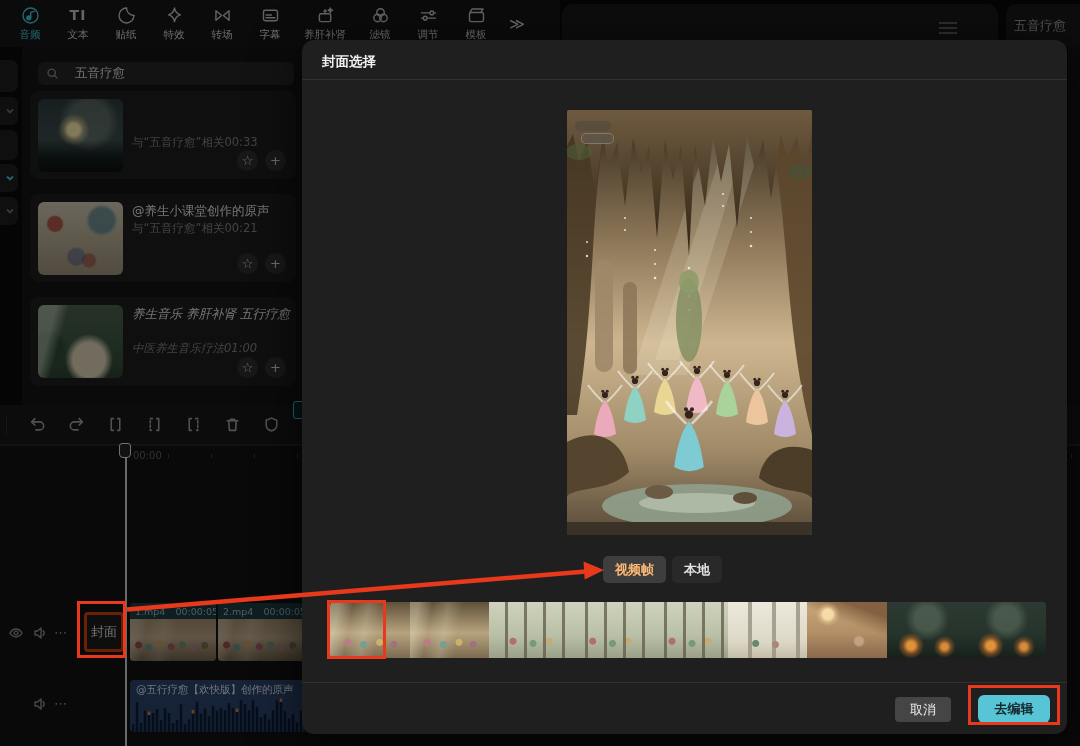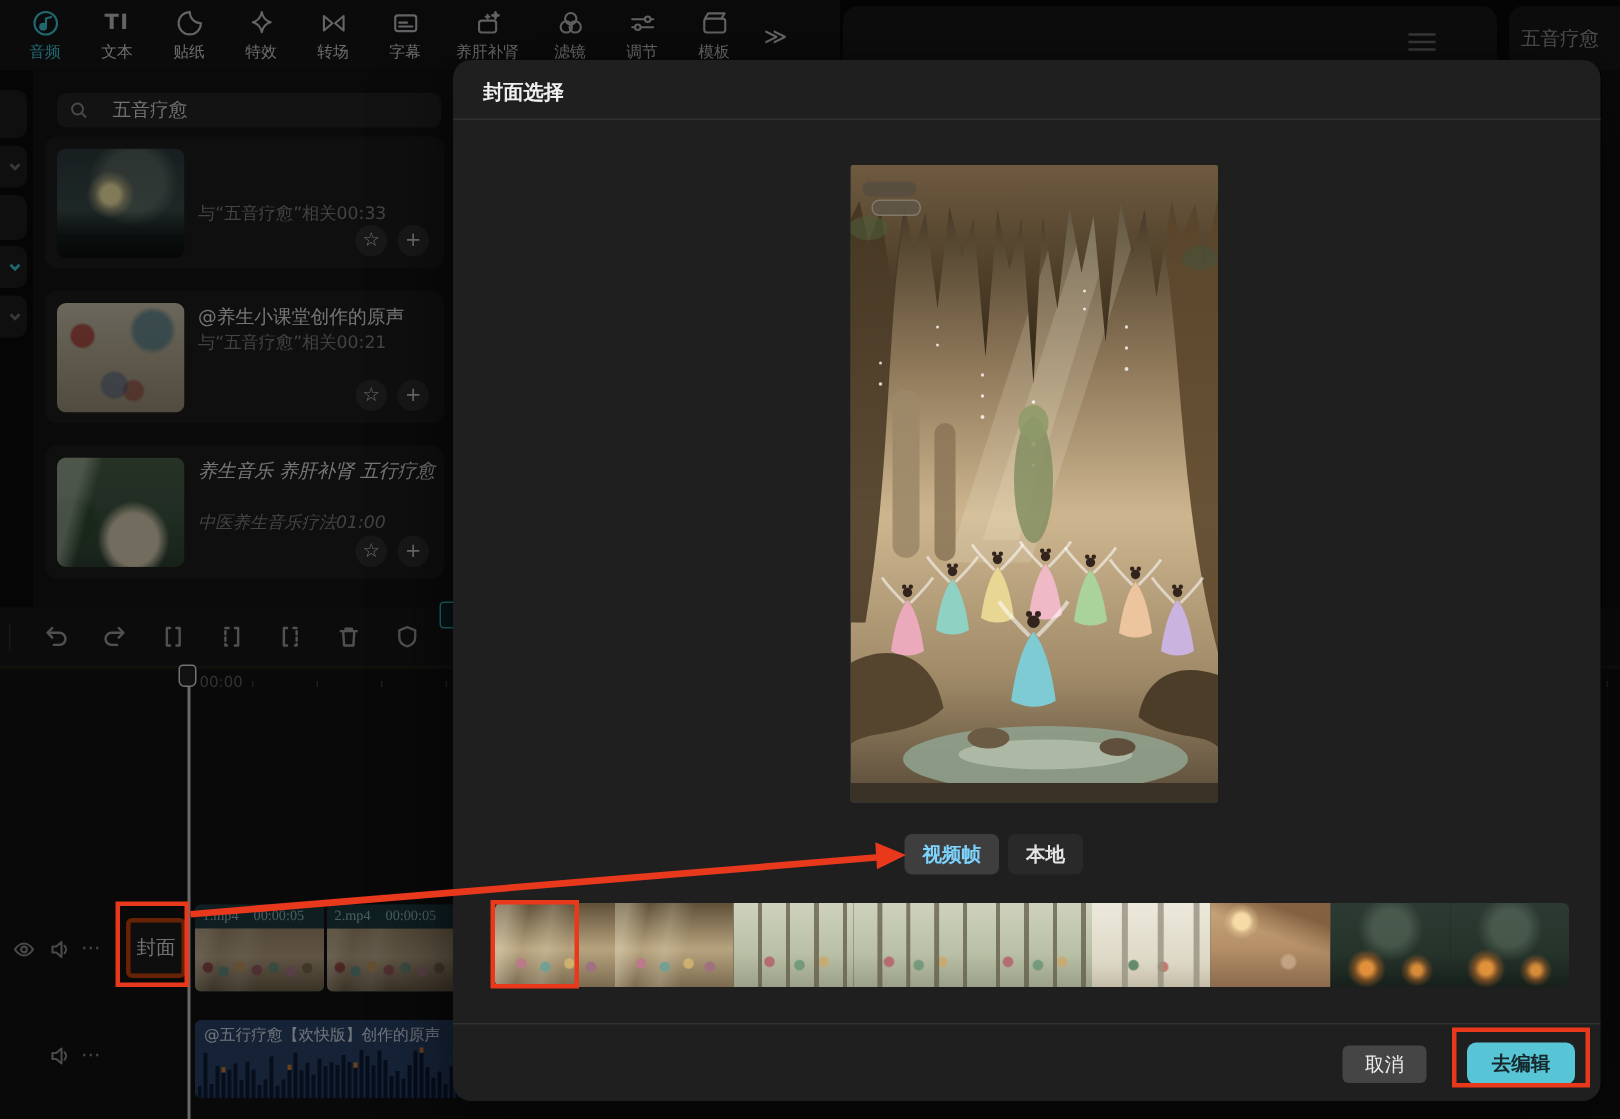--- a/index.html
+++ b/index.html
@@ -97,21 +97,21 @@
   .trk-icon svg { width:16px; height:16px; stroke:currentColor; stroke-width:1.4; fill:none;
     stroke-linecap:round; stroke-linejoin:round; }
   .dots { font-size:13px; color:#8b8b8b; letter-spacing:1px; }
 
   .cover-btn { position:absolute; left:84px; top:167px; width:40px; height:40px; background:#1c1c1c;
     border:3px solid #c2410c; border-radius:4px; color:#d8d8d8; font-size:13px;
     display:flex; align-items:center; justify-content:center; cursor:pointer; }
 
   .vclip { position:absolute; top:158px; height:58px; border-radius:4px; overflow:hidden; background:#1f3d42; }
   .vclip .bar { height:16px; display:flex; align-items:center; gap:10px; padding-left:5px;
-    background:#1d3a3f;font-family:Liberation Serif, serif; }
+    background:#1d3a3f; }
   .vclip .bar span { font-size:9.5px; color:#8fb3b8; white-space:nowrap; }
   .vthumb { height:42px; background:
     radial-gradient(circle at 10% 62%, rgba(140,60,60,.85) 0 3px, transparent 4px),
     radial-gradient(circle at 22% 68%, rgba(90,140,130,.85) 0 3px, transparent 4px),
     radial-gradient(circle at 35% 60%, rgba(190,150,90,.9) 0 3px, transparent 4px),
     radial-gradient(circle at 48% 66%, rgba(150,80,90,.85) 0 3px, transparent 4px),
     radial-gradient(circle at 61% 62%, rgba(100,140,120,.85) 0 3px, transparent 4px),
     radial-gradient(circle at 74% 68%, rgba(170,120,140,.85) 0 3px, transparent 4px),
     radial-gradient(circle at 87% 63%, rgba(120,100,70,.9) 0 3px, transparent 4px),
     linear-gradient(100deg, rgba(255,250,230,.22) 8%, transparent 20%, rgba(255,250,230,.14) 38%, transparent 52%),
@@ -135,21 +135,21 @@
   .preview { position:absolute; left:265px; top:70px; width:245px; height:425px; border-radius:2px;
     overflow:hidden; background:#444; }
   .wm1 { position:absolute; left:8px; top:11px; width:36px; height:10px; border-radius:5px;
     background:rgba(85,76,64,.8); filter:blur(.4px); z-index:2; }
   .wm2 { position:absolute; left:14px; top:23px; width:33px; height:11px; border-radius:5px;
     background:rgba(95,86,72,.85); border:1px solid rgba(200,190,170,.35); z-index:2; }
 
   .tabs { position:absolute; left:301px; top:516px; display:flex; gap:6px; }
   .tab { height:27px; padding:0 12px; border-radius:5px; font-size:13px; font-weight:bold;
     display:flex; align-items:center; cursor:pointer; }
-  .tab.on { background:#3e3e3e; color:#7dd3fc; }
+  .tab.on { background:#3e3e3e; color:#fdba74; }
   .tab.off { background:#292929; color:#e2e2e2; }
 
   .filmstrip { position:absolute; left:28px; top:562px; width:716px; height:56px; display:flex;
     border-radius:4px; overflow:hidden; }
   .frame { height:56px; flex:1 1 auto; cursor:pointer; }
   .f-cave { background:
     radial-gradient(circle at 22% 72%, rgba(190,120,140,.9) 0 3px, transparent 4px),
     radial-gradient(circle at 42% 76%, rgba(110,160,150,.9) 0 3px, transparent 4px),
     radial-gradient(circle at 62% 72%, rgba(210,180,110,.9) 0 3px, transparent 4px),
     radial-gradient(circle at 80% 76%, rgba(160,110,130,.9) 0 3px, transparent 4px),

